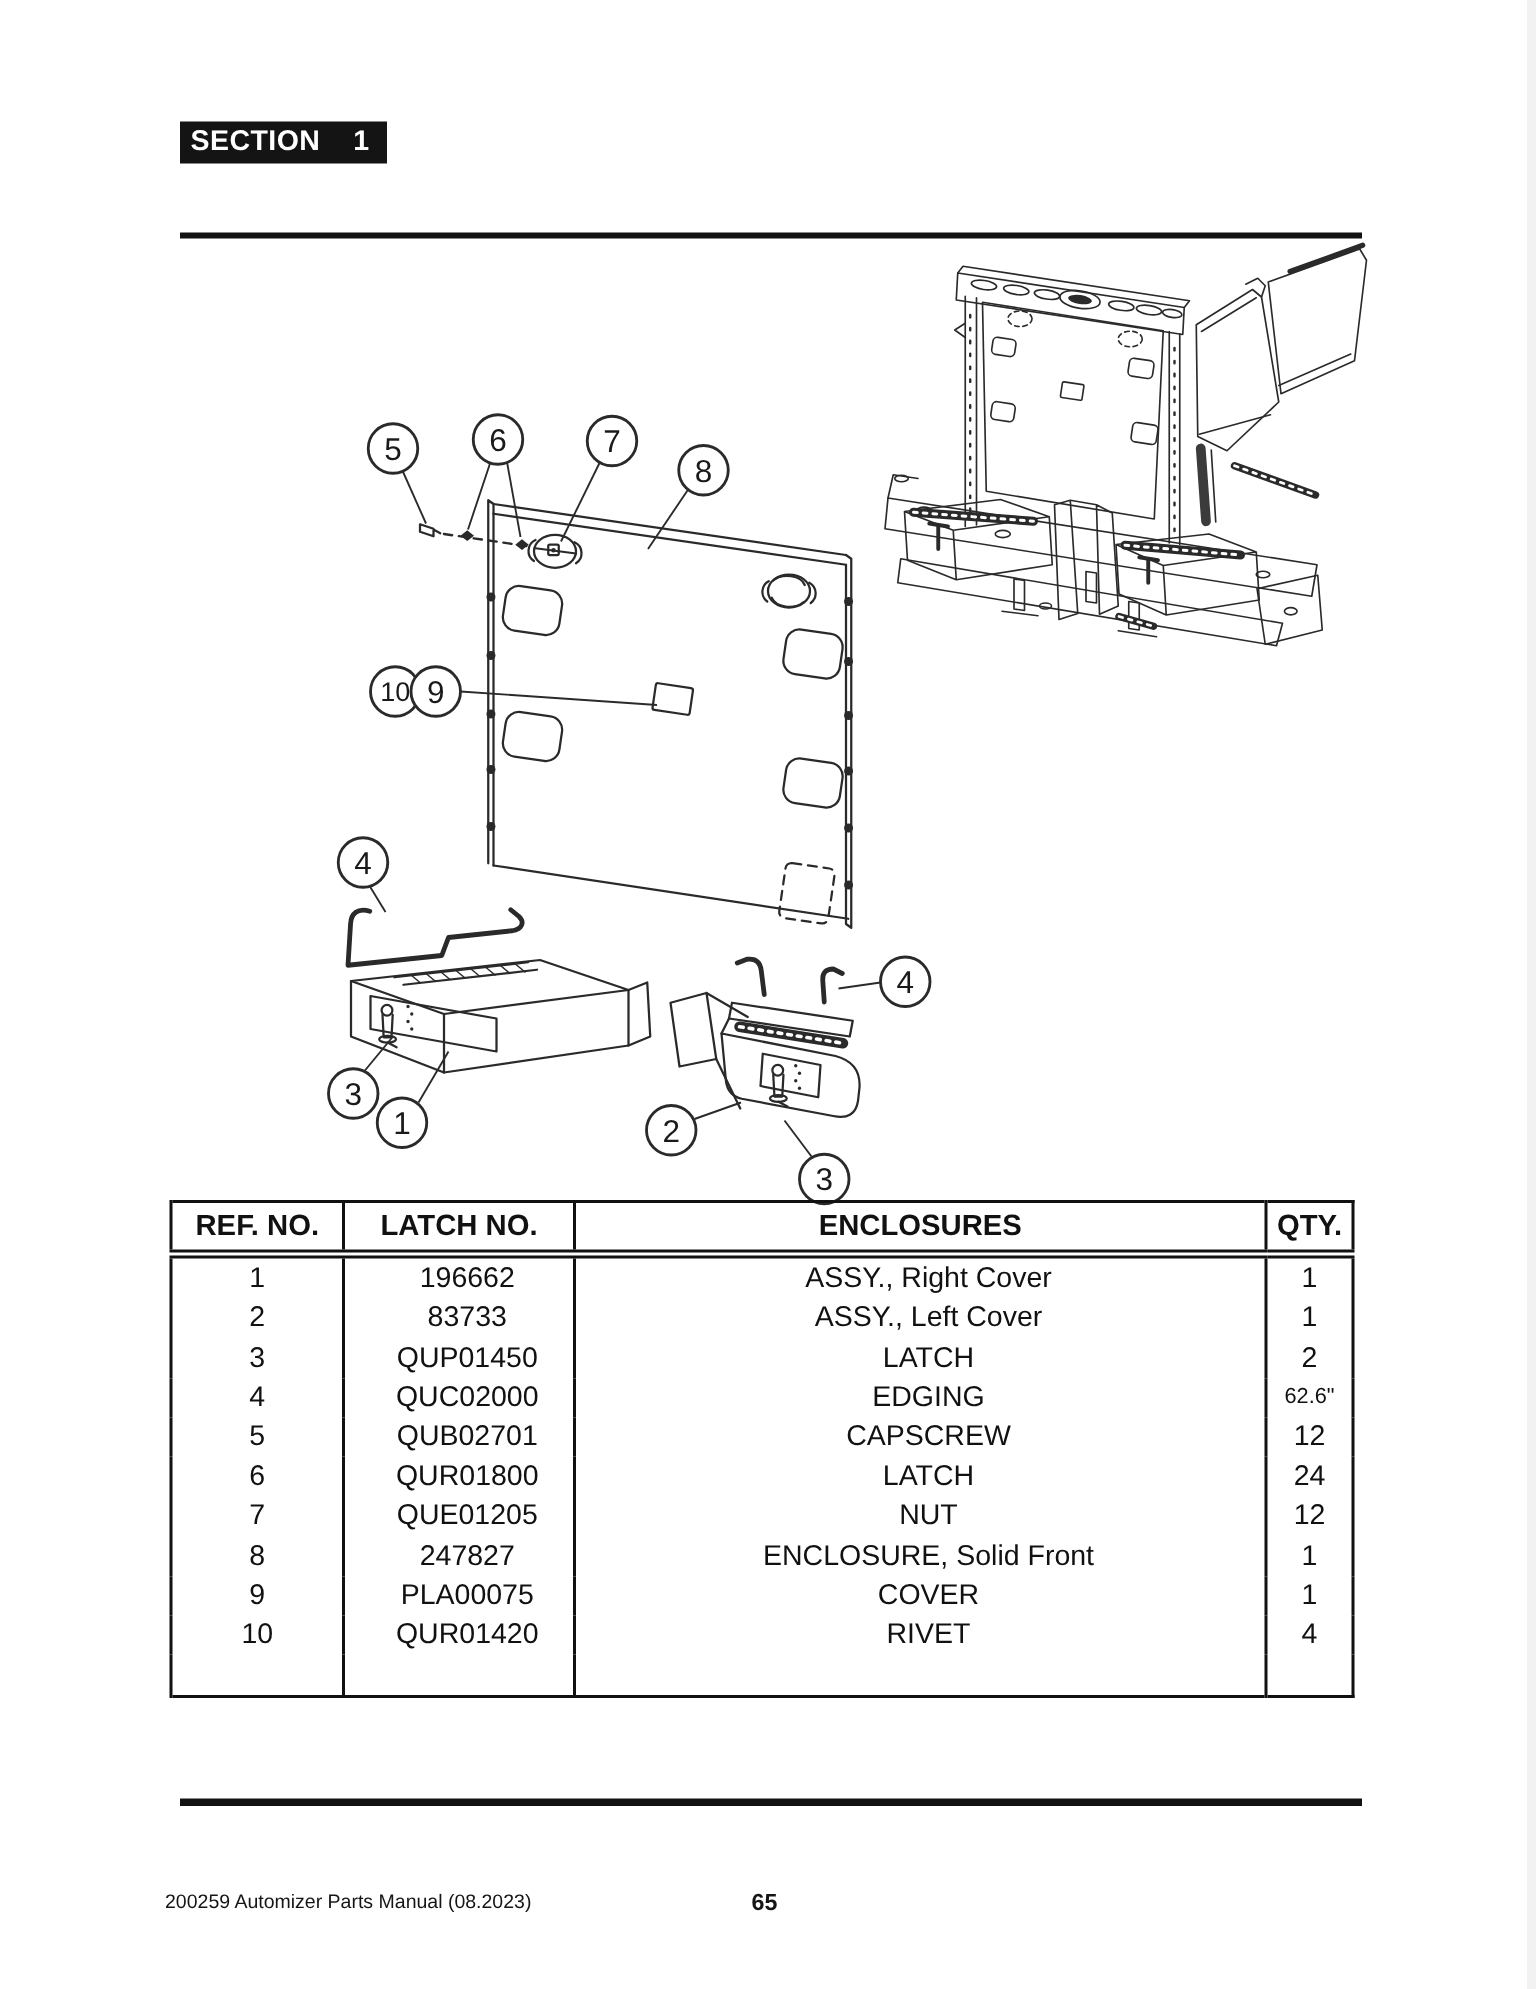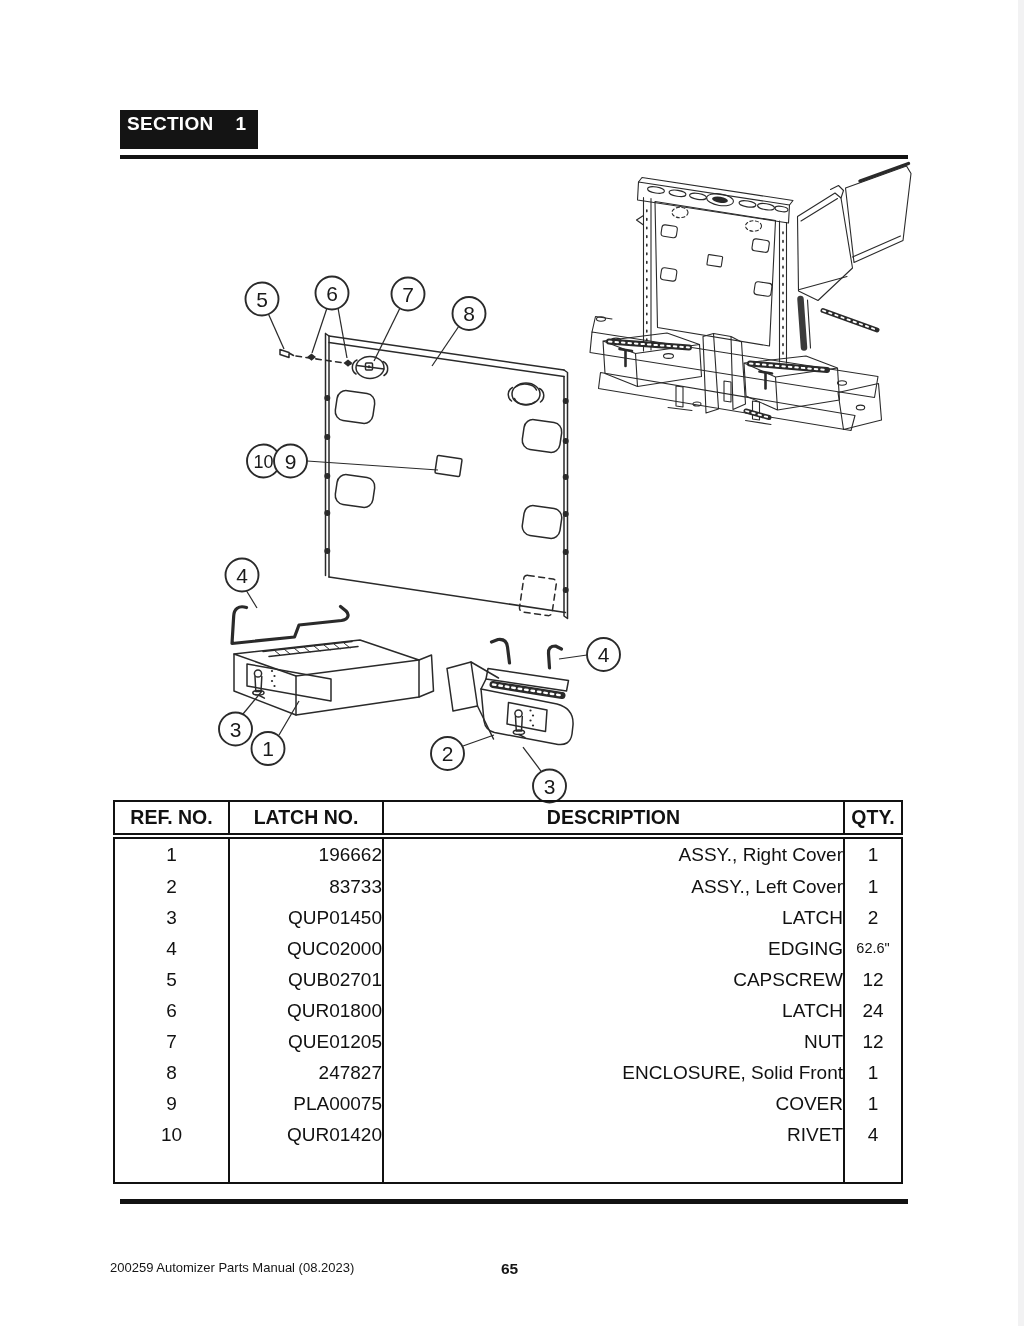--- a/index.html
+++ b/index.html
@@ -5,55 +5,55 @@
   html,body{margin:0;padding:0;}
   body{
     width:1024px;height:1326px;background:#ffffff;position:relative;
     font-family:"Liberation Sans", sans-serif;color:#151515;
     -webkit-font-smoothing:antialiased;
   }
   .page{position:absolute;inset:0;overflow:hidden;}
   .scan-edge{position:absolute;right:0;top:0;width:6px;height:100%;background:#f2f2f3;}
   .section-badge{
     position:absolute;left:120px;top:81px;background:#141414;color:#fff;
-    font-weight:bold;font-size:19px;line-height:27px;height:39px;
-    padding:0 12px 0 7px;letter-spacing:.3px;white-space:nowrap;margin-top:29px;
+    font-weight:bold;font-size:19px;line-height:27px;height:28px;
+    padding:0 12px 0 7px;letter-spacing:.3px;white-space:nowrap;
   }
   .section-badge .sec-num{margin-left:22px;}
   .doc-title{
     position:absolute;left:118px;top:109px;font-size:29px;font-weight:bold;
     letter-spacing:-0.4px;white-space:nowrap;
   }
   .rule{position:absolute;left:120px;width:788px;background:#121212;}
   .rule-top{top:155px;height:4px;}
   .rule-bottom{top:1199px;height:5px;}
   svg.diagram{position:absolute;left:0;top:160px;width:1024px;height:650px;}
   svg.diagram *{vector-effect:none;}
   .stroke{fill:none;stroke:#2a2a2a;stroke-width:1.5;stroke-linecap:round;stroke-linejoin:round;}
   .thin{stroke-width:1.1;}
   .leader{fill:none;stroke:#2a2a2a;stroke-width:1.25;}
   .co-circle{fill:#fff;stroke:#2a2a2a;stroke-width:1.9;}
   .co-text{fill:#1a1a1a;font-size:21px;text-anchor:middle;}
   .co-text.sm{font-size:18px;}
   .dark{fill:#2a2a2a;stroke:none;}
   table.parts{
-    position:absolute;left:113px;top:800px;width:788px;height:384px;
+    position:absolute;left:113px;top:800px;width:788px;height:332px;
     border-collapse:collapse;table-layout:fixed;font-size:19px;color:#111;
     border:2.5px solid #111;
   }
   table.parts th, table.parts td{
     border-left:2px solid #111;padding:0;overflow:hidden;white-space:nowrap;
   }
   table.parts thead th{
     font-weight:bold;font-size:19.5px;height:31px;border-bottom:6px double #111;
     text-align:center;
   }
   table.parts tbody td{height:23.6px;line-height:23.6px;vertical-align:middle;}
   .al-c{text-align:center;}
-  .al-l{text-align:right;padding-left:11px !important;}
+  .al-l{text-align:center;padding-left:11px !important;}
   .qty-sm{font-size:14.5px;}
   tr.filler td{height:auto;}
   .footer-left{position:absolute;left:110px;top:1260px;font-size:13px;}
   .page-num{position:absolute;left:501px;top:1260px;font-size:15.5px;font-weight:bold;}
 </style>
 </head>
 <body>
 
 <div class="page">
 
@@ -294,21 +294,21 @@
     <colgroup>
       <col style="width:115px">
         <col style="width:154px">
         <col style="width:461px">
         <col style="width:58px">
     </colgroup>
     <thead>
       <tr>
         <th>REF. NO.</th>
         <th>LATCH NO.</th>
-        <th>DESCRIPTION</th>
+        <th>ENCLOSURES</th>
         <th>QTY.</th>
       </tr>
     </thead>
     <tbody>
       <tr>
         <td class="al-c">1</td>
         <td class="al-l">196662</td>
         <td class="al-l">ASSY., Right Cover</td>
         <td class="al-c">1</td>
       </tr>

